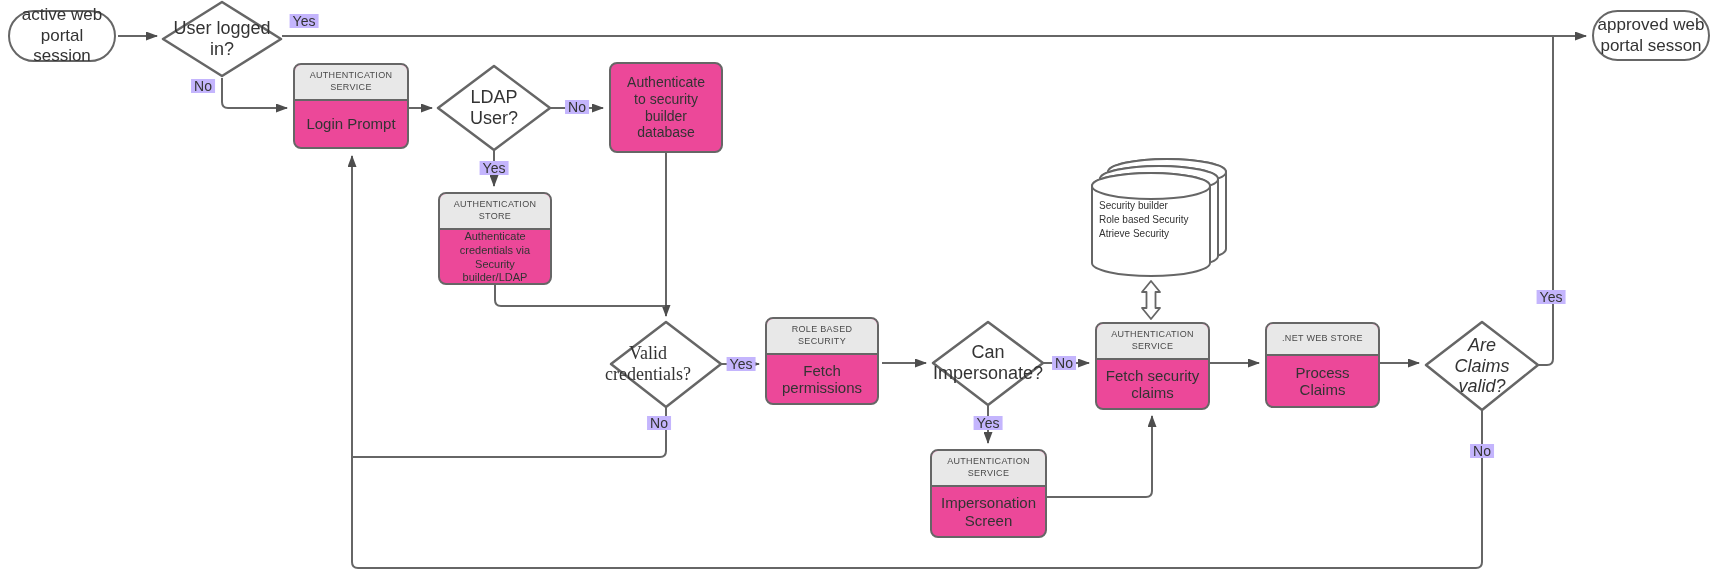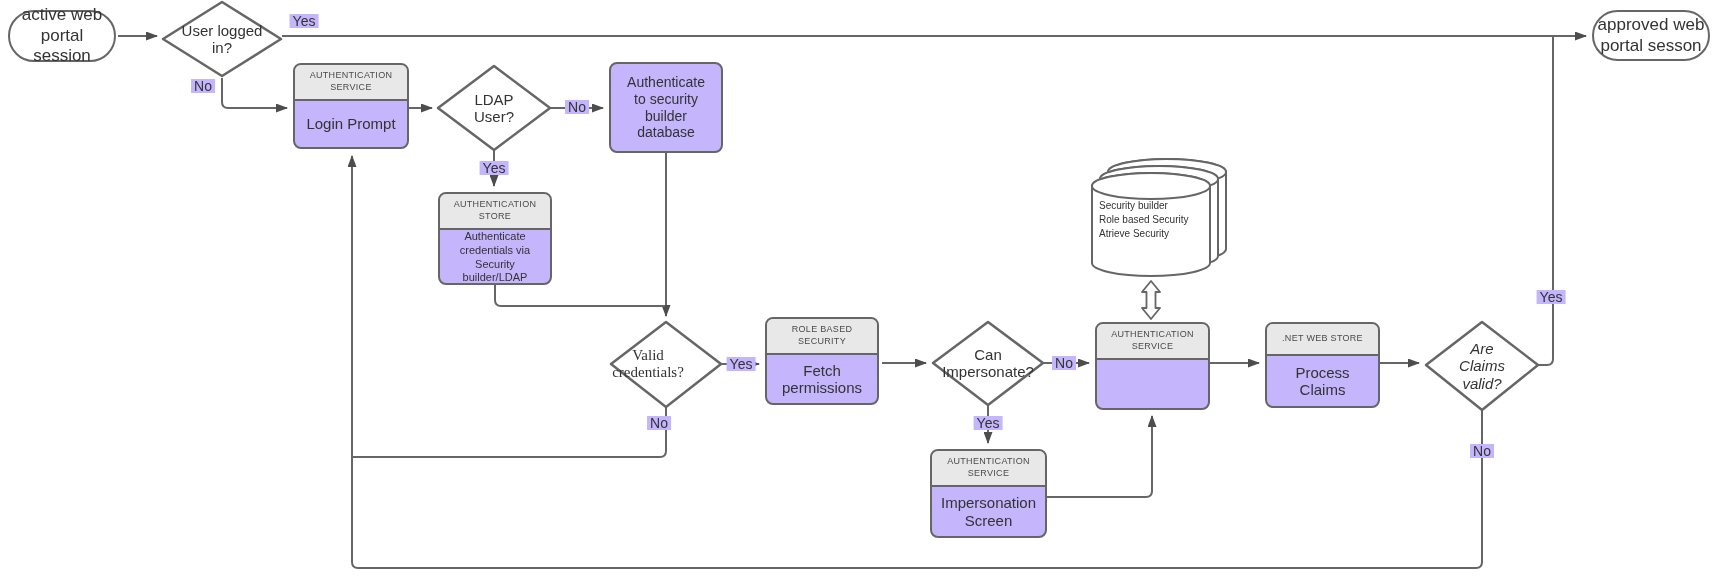--- a/index.html
+++ b/index.html
@@ -10,39 +10,39 @@
   #wires{position:absolute;left:0;top:0;width:1716px;height:578px;}
 
   
   .term{
     position:absolute;border:2.5px solid #666;border-radius:28px;background:#fff;
     display:flex;align-items:center;justify-content:center;text-align:center;
     font-size:17px;line-height:1.2;white-space:pre-line;color:#333;box-sizing:border-box;
   }
   
   .proc{
-    position:absolute;border:2px solid #666;border-radius:8px;background:#c4b5fd;
+    position:absolute;border:2px solid #666;border-radius:8px;background:#ec4899;
     box-sizing:border-box;display:flex;flex-direction:column;overflow:hidden;
   }
   .proc .hdr{
     background:#e8e8e8;border-bottom:2px solid #666;height:34px;flex:0 0 auto;
     display:flex;align-items:center;justify-content:center;text-align:center;
     font-size:9px;letter-spacing:.3px;color:#4a4a4a;line-height:1.3;white-space:pre-line;
   }
   .proc .hdr.one{height:30px;}
   .proc .bod{
     flex:1;display:flex;align-items:center;justify-content:center;text-align:center;
     font-size:15px;line-height:1.15;white-space:pre-line;color:#333;
   }
   .proc .bod.sm{font-size:11px;line-height:1.25;}
   .proc .bod.md{font-size:14px;line-height:1.2;}
   
   .dlab{
     position:absolute;display:flex;align-items:center;justify-content:center;
-    text-align:center;font-size:15px;line-height:1.15;white-space:pre-line;color:#333;
+    text-align:center;font-size:18px;line-height:1.15;white-space:pre-line;color:#333;
   }
   
   .lbl{
     position:absolute;transform:translate(-50%,-50%);font-size:14px;font-weight:400;
     color:#333;background:#c4b5fd;padding:0 3px;line-height:14px;
   }
   
   .dbtext{
     position:absolute;font-size:10px;line-height:1.4;color:#333;text-align:left;
     white-space:pre-line;
@@ -155,20 +155,22 @@
   <div class="proc" style="left:765px;top:317px;width:114px;height:88px;">
     <div class="hdr">ROLE BASED
 SECURITY</div>
     <div class="bod">Fetch
 permissions</div>
   </div>
 
   <div class="proc" style="left:1095px;top:322px;width:115px;height:88px;">
     <div class="hdr">AUTHENTICATION
 SERVICE</div>
+    <div class="bod">Fetch security
+claims</div>
   </div>
 
   <div class="proc" style="left:930px;top:449px;width:117px;height:89px;">
     <div class="hdr">AUTHENTICATION
 SERVICE</div>
     <div class="bod">Impersonation
 Screen</div>
   </div>
 
   <div class="proc" style="left:1265px;top:322px;width:115px;height:86px;">

